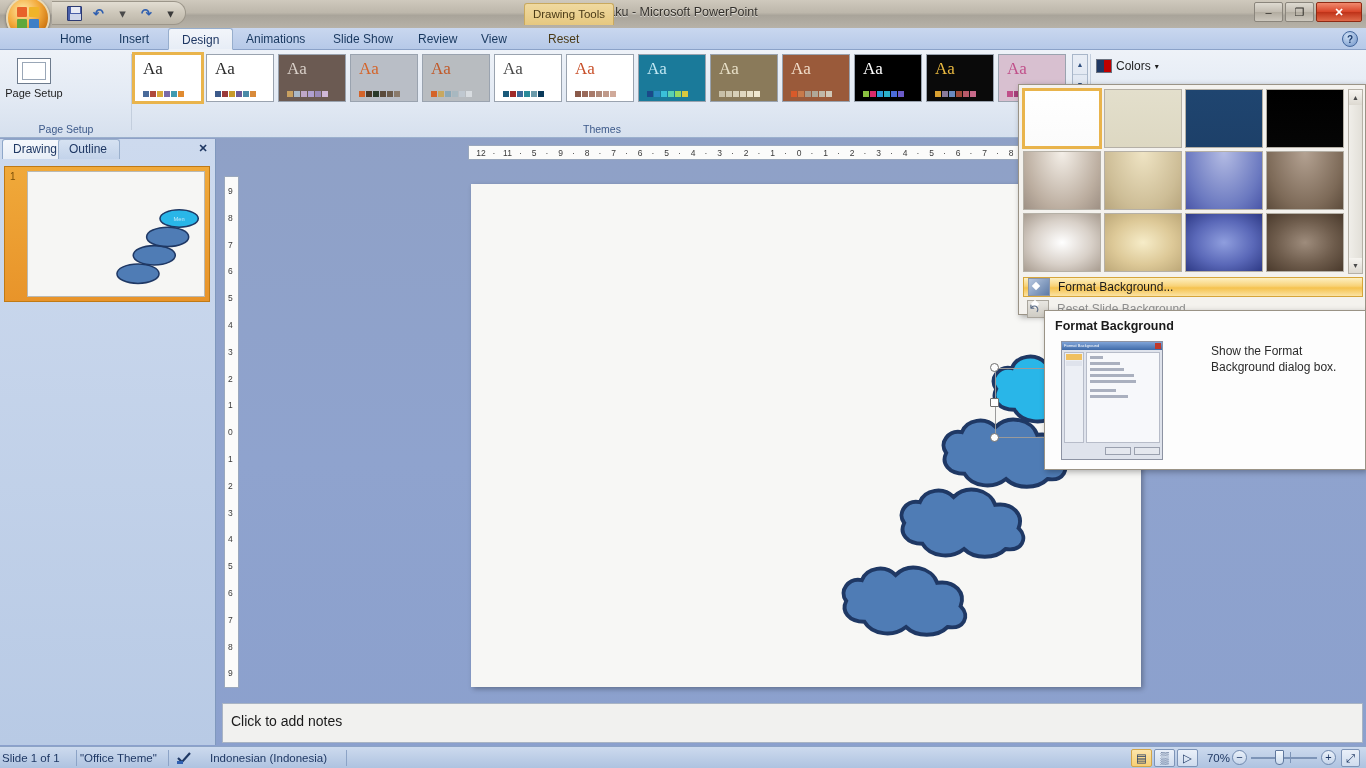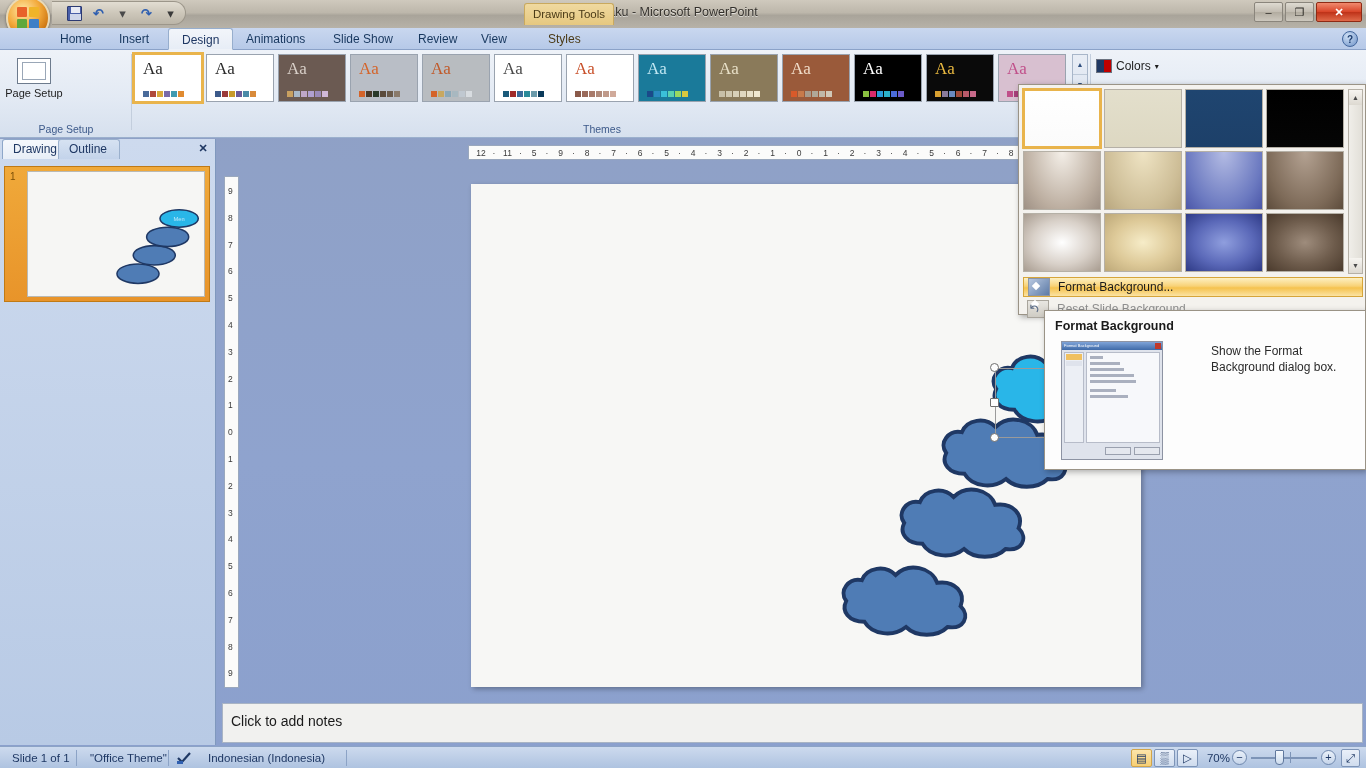--- a/index.html
+++ b/index.html
@@ -272,21 +272,21 @@
     font-size: 14px; color: #1a1a1a; padding: 9px 0 0 8px;
   }
 
   
   .statusbar {
     position: absolute; left: 0; bottom: 0; width: 1366px; height: 22px;
     background: linear-gradient(180deg,#cddaee 0%,#aec3e0 100%);
     border-top: 1px solid #8ca3c6;
     font-size: 11.5px; color: #1f3864;
   }
-  .sb-item { position: absolute; top: 0; height: 22px; line-height: 22px; padding: 0 12px; }
+  .sb-item { position: absolute; top: 0; height: 22px; line-height: 22px; padding: 0 2px; }
   .sb-sep { position:absolute; top:3px; width:1px; height:16px; background:#8ca3c6; }
   .viewbtns { position: absolute; right: 168px; top: 2px; display: flex; gap: 2px; }
   .vb {
     width: 21px; height: 18px; border: 1px solid #7d94b7; border-radius: 2px;
     background: linear-gradient(180deg,#eaf0f9,#cfdcee);
     display:flex; align-items:center; justify-content:center;
   }
   .vb.active { background: linear-gradient(180deg,#fce5ab,#f6cf74); border-color:#d2a54a; }
   .zoomtxt { position: absolute; right: 136px; top: 0; line-height: 22px; }
   .zoomctl { position: absolute; right: 30px; top: 3px; width: 104px; height: 16px; }
@@ -424,21 +424,21 @@
   </div>
 
   <div class="tabstrip">
     <div class="tab" style="left:47px">Home</div>
     <div class="tab" style="left:106px">Insert</div>
     <div class="tab active" style="left:168px">Design</div>
     <div class="tab" style="left:233px">Animations</div>
     <div class="tab" style="left:320px">Slide Show</div>
     <div class="tab" style="left:405px">Review</div>
     <div class="tab" style="left:468px">View</div>
-    <div class="tab ctx" style="left:535px">Styles</div>
+    <div class="tab ctx" style="left:535px">Reset</div>
     <div class="helpbtn">?</div>
   </div>
 
   <div class="ribbon">
 
     <div class="grp-pagesetup">
       <div class="bigbtn" style="left:2px">
         <span class="gi icon-pagesetup"></span>
         <span>Page Setup</span>
       </div>
@@ -796,21 +796,21 @@
     <div class="sb-item" style="left:0">Slide 1 of 1</div>
     <div class="sb-sep" style="left:76px"></div>
     <div class="sb-item" style="left:78px">"Office Theme"</div>
     <div class="sb-sep" style="left:168px"></div>
     <span style="position:absolute;left:176px;top:4px;width:16px;height:14px;">
       <svg width="16" height="14" viewBox="0 0 16 14">
           <path d="M2 7 L6 11 L14 2" stroke="#1f3864" stroke-width="2.2" fill="none"></path>
           <path d="M1 10 L7 10 L7 13 L1 13 Z" fill="#2f5fb0"></path>
         </svg>
     </span>
-    <div class="sb-item" style="left:196px">Indonesian (Indonesia)</div>
+    <div class="sb-item" style="left:208px">Indonesian (Indonesia)</div>
     <div class="sb-sep" style="left:346px"></div>
 
     <div class="viewbtns">
       <div class="vb active">▤</div>
       <div class="vb">▒</div>
       <div class="vb">▷</div>
     </div>
     <div class="zoomtxt">70%</div>
     <div class="zoomctl">
       <div class="zbtn" style="left:0">−</div>

